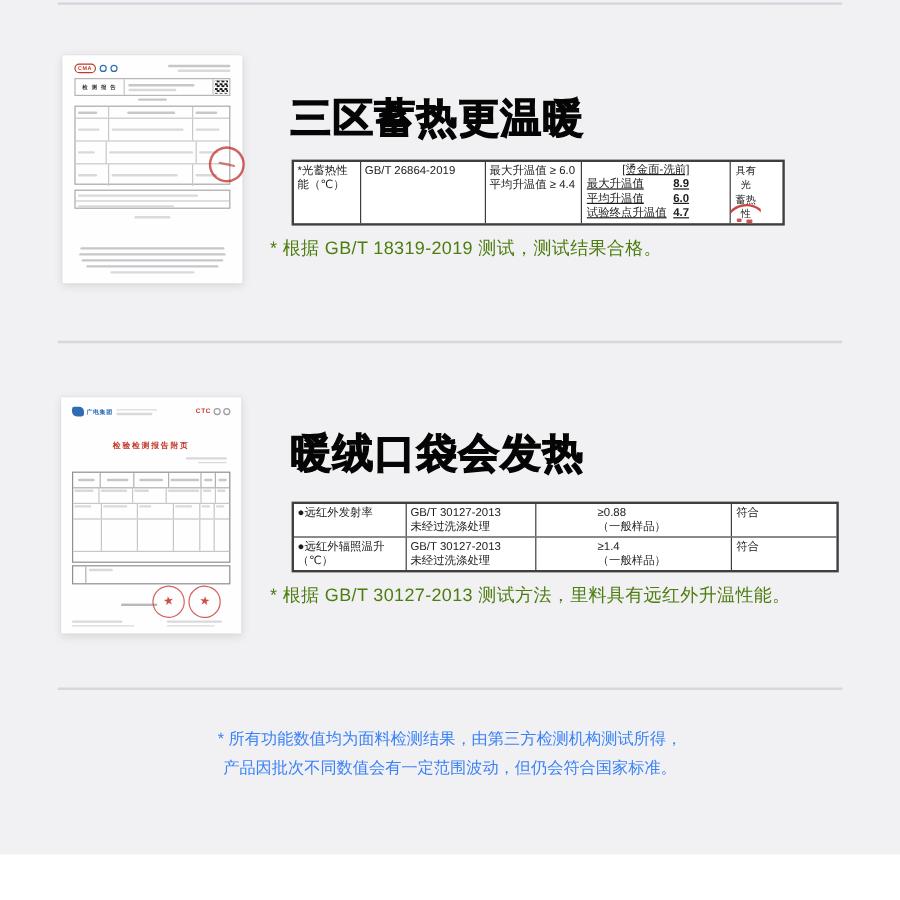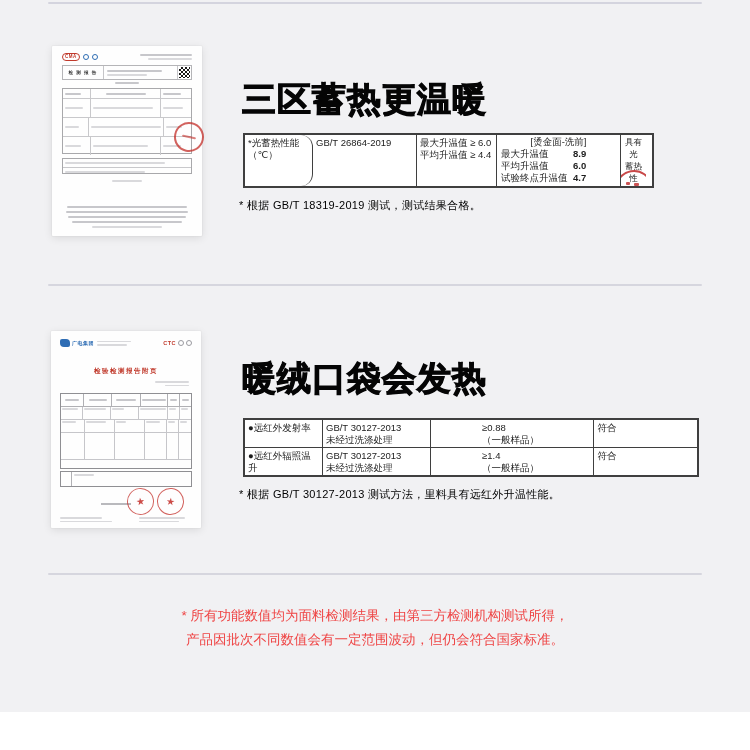--- a/index.html
+++ b/index.html
@@ -8,43 +8,43 @@
   .content-bg{position:absolute;left:0;top:0;width:750px;height:712px;background:#f1f1f3;}
   .divider{position:absolute;left:48px;width:654px;height:2px;background:#d6d6de;border-radius:1px;}
   .div-top{top:2px;background:#d4d4de;}
   .div-mid{top:284px;}
   .div-bot{top:573px;}
 
   
   .sec-title{position:absolute;left:242px;margin:0;font-size:34px;line-height:40px;color:#050505;
              font-weight:bold;-webkit-text-stroke:1.1px #050505;letter-spacing:1px;}
   .t1{top:79px;} .t2{top:358px;}
-  .note{position:absolute;left:239px;margin:0;font-size:11px;color:#000000;letter-spacing:.3px;}
+  .note{position:absolute;left:225px;margin:0;font-size:15px;color:#4d7c0f;letter-spacing:.3px;}
   .n1{top:198px;} .n2{top:487px;}
 
   
   .spec-table{position:absolute;background:#fff;border:2px solid #3f3f3f;box-sizing:border-box;display:flex;
               font-size:9.5px;line-height:12px;color:#1c1c1c;}
   .cell{border-right:1px solid #3f3f3f;box-sizing:border-box;padding:2px 3px;overflow:hidden;}
   .cell:last-child{border-right:none;}
   .table1{left:243px;top:133px;width:411px;height:55px;}
-  .t1c1{width:68px;border-radius:12px;} .t1c2{width:104px;} .t1c3{width:80px;} .t1c4{width:124px;padding:1px 2px;} .t1c5{width:25px;padding:1px 0;position:relative;text-align:center;font-size:8.5px;line-height:12px;}
+  .t1c1{width:56px;} .t1c2{width:104px;} .t1c3{width:80px;} .t1c4{width:124px;padding:1px 2px;text-decoration:underline;} .t1c5{width:25px;padding:1px 0;position:relative;text-align:center;font-size:8.5px;line-height:12px;}
   .t1c4-head{text-align:center;}
   .t1row{display:flex;padding-left:2px;}
   .t1row .lbl{width:72px;}
   .t1row .val{font-weight:bold;}
   .arc{position:absolute;left:-6px;bottom:-22px;width:34px;height:34px;border:2px solid rgba(190,40,40,.85);
        border-radius:50%;transform:rotate(-10deg);}
   .arc-dot{position:absolute;left:5px;bottom:1px;width:4px;height:3px;background:rgba(190,40,40,.8);border-radius:1px;}
   .arc-dot2{position:absolute;left:13px;bottom:0;width:5px;height:3px;background:rgba(190,40,40,.8);border-radius:1px;}
 
   .table2{left:243px;top:418px;width:456px;flex-direction:column;}
   .t2row{display:flex;height:27px;}
   .t2row + .t2row{border-top:1px solid #3f3f3f;}
-  .t2c1{width:78px;} .t2c2{width:108px;} .t2c3{width:115px;margin-left:48px;} .t2c4{width:125px;} .t2c5{width:26px;text-align:center;}
+  .t2c1{width:94px;} .t2c2{width:108px;} .t2c3{width:115px;margin-left:48px;} .t2c4{width:125px;} .t2c5{width:26px;text-align:center;}
 
   
   .cert-card{position:absolute;width:150px;background:#fefefe;box-shadow:0 2px 8px rgba(0,0,0,.10), 0 0 0 1px #ececee;
              border-radius:1px;}
   .cert1{left:52px;top:46px;height:190px;}
   .cert2{left:51px;top:331px;height:197px;}
   .ph{background:#c7c7cb;height:2px;border-radius:1px;}
   .ph-l{background:#d9d9dc;}
 
   
@@ -96,21 +96,21 @@
   .c2-remark .rk{width:10px;border-right:1px solid #b0b0b4;}
   .c2-sign{position:absolute;left:50px;top:172px;width:30px;height:2px;background:#b9b9bd;}
   .c2-stamp{width:27px;height:27px;border-width:1.6px;}
   .c2-stamp .star{color:rgba(195,45,40,.85);font-size:10px;line-height:10px;}
   .st-a{left:76px;top:157px;transform:rotate(-8deg);}
   .st-b{left:106px;top:157px;transform:rotate(6deg);}
   .c2-foot-l{position:absolute;left:9px;bottom:6px;display:flex;flex-direction:column;gap:2px;}
   .c2-foot-r{position:absolute;left:88px;bottom:6px;display:flex;flex-direction:column;gap:2px;}
 
   
-  .disclaimer{position:absolute;left:0;top:604px;width:750px;text-align:center;font-size:13.5px;color:#ef4444;line-height:24px;}
+  .disclaimer{position:absolute;left:0;top:604px;width:750px;text-align:center;font-size:13.5px;color:#3b82f6;line-height:24px;}
 </style>
 </head>
 <body>
 
 <div class="screen">
   <div class="content-bg"></div>
   <div class="divider div-top"></div>
   <div class="divider div-mid"></div>
   <div class="divider div-bot"></div>
 

